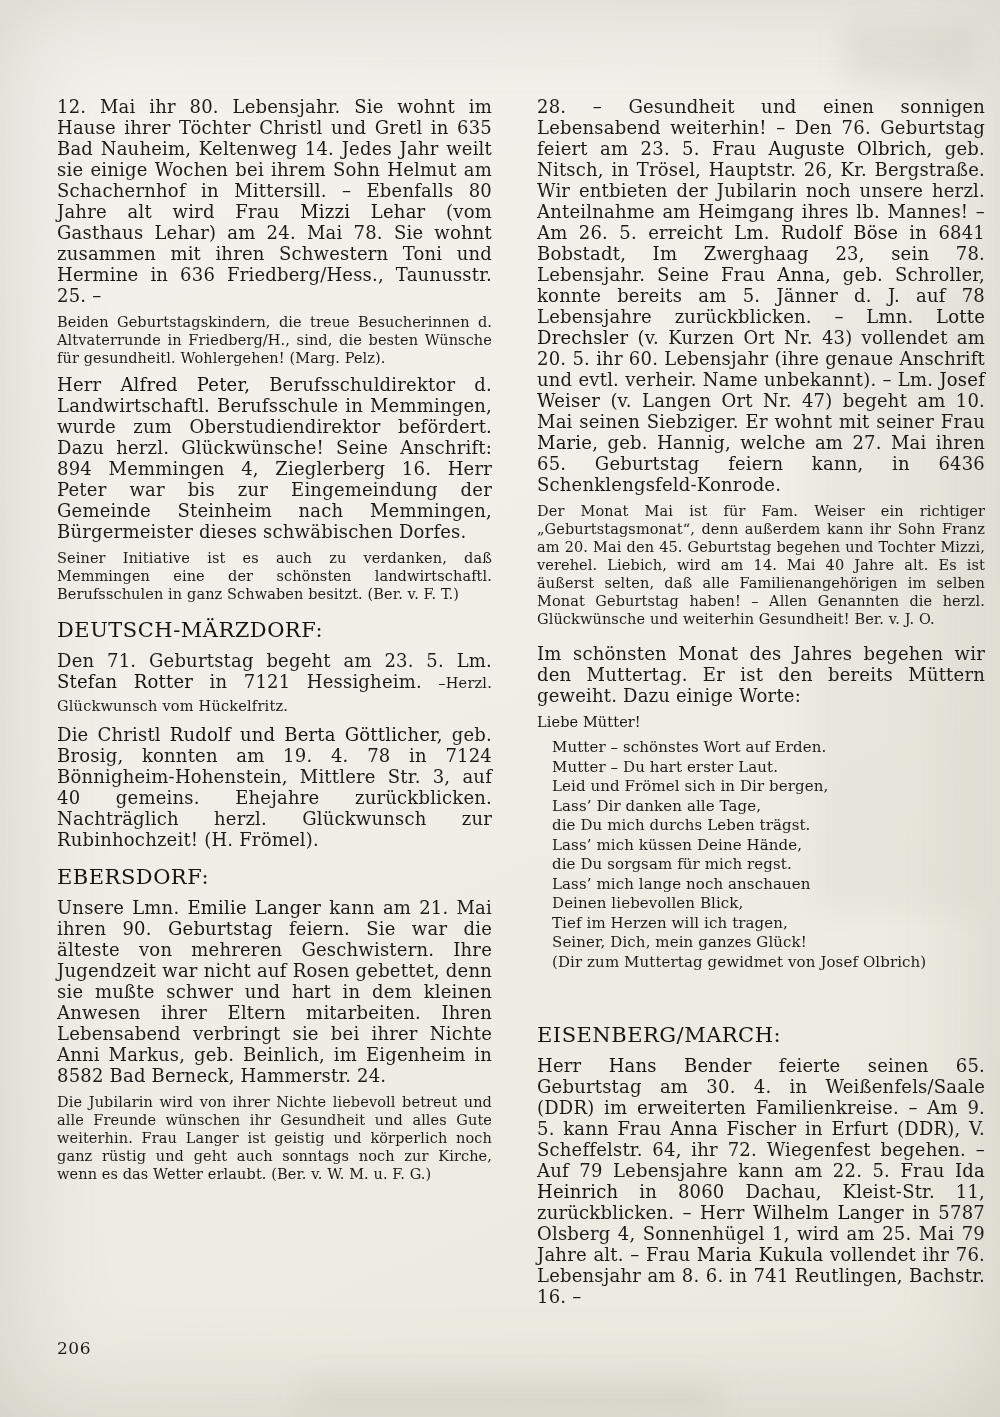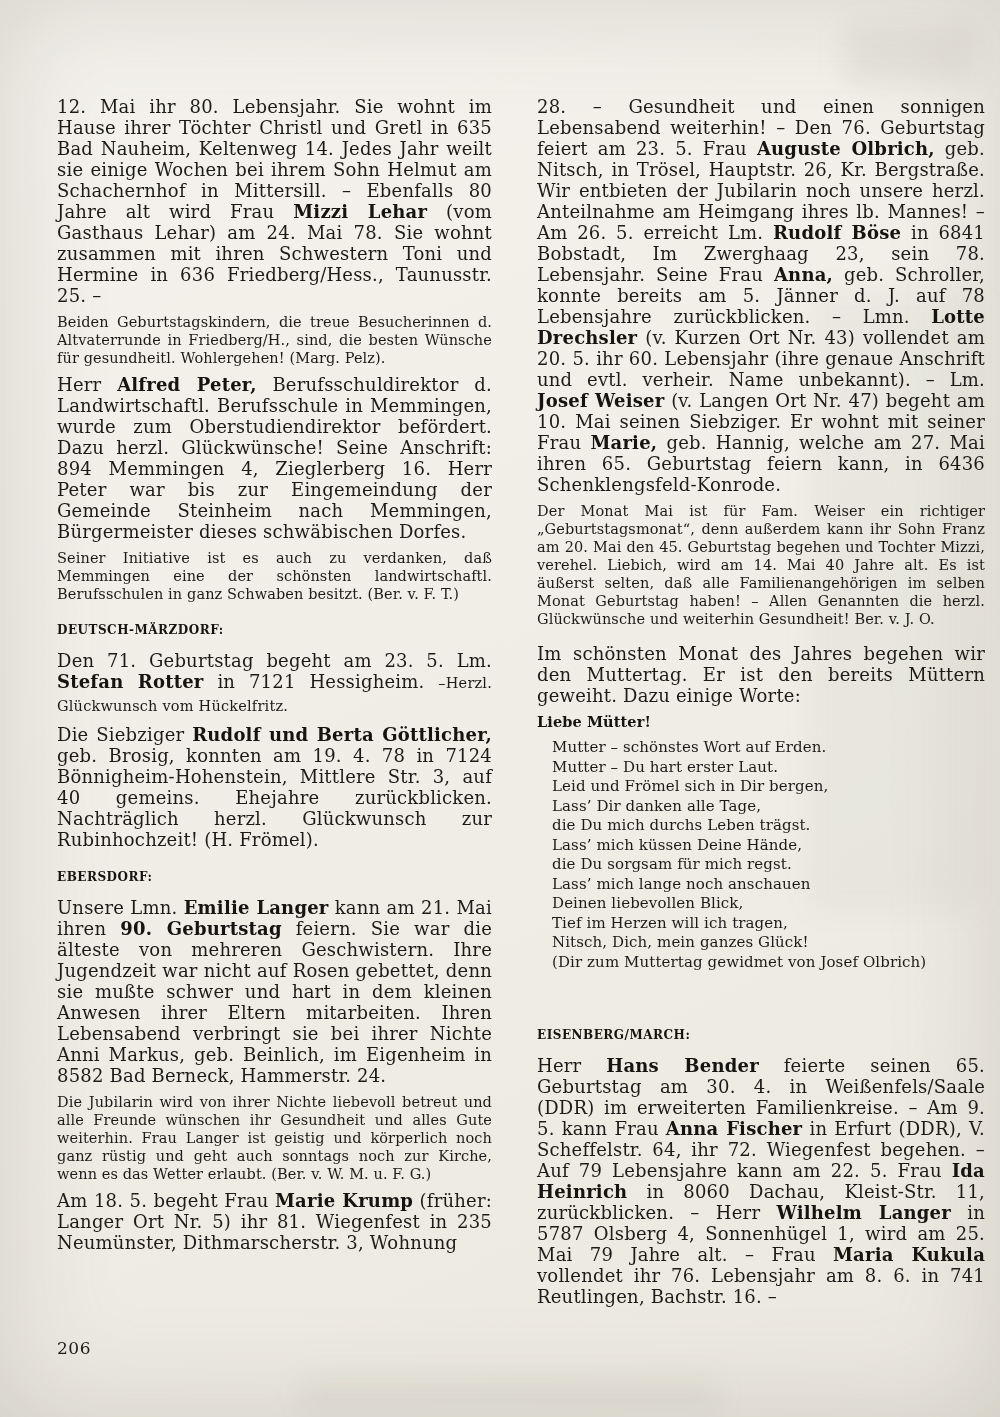--- a/index.html
+++ b/index.html
@@ -27,76 +27,75 @@
     letter-spacing:.2px;
     color:#1c1b18;
     text-align:justify;
   }
   p.body-text.small{
     font-size:14.5px;line-height:18px;letter-spacing:.1px;
   }
   .inline-small{font-size:14.5px;}
   h2.heading{
     margin:16px 0 9px 0;
-    font-size:12px;line-height:22px;
-    font-weight:bold;letter-spacing:.5px;
+    font-size:21px;line-height:22px;
+    font-weight:normal;letter-spacing:.5px;
     color:#15140f;
   }
   .poem{margin:2px 0 10px 15px;}
   .poem-line{
     font-size:15px;line-height:19.5px;
     color:#1c1b18;letter-spacing:.1px;
     text-align:left;
   }
   .page-number{
     position:absolute;left:57px;top:1338px;
     font-size:17px;color:#1c1b18;letter-spacing:.5px;
   }
-  b{font-weight:bold;color:#151410;}
+  b{font-weight:normal;color:#151410;}
 </style>
 </head>
 <body>
 
 <div class="page">
   <div class="ghost g1"></div>
   <div class="ghost g2"></div>
   <div class="ghost g3"></div>
 
   <div class="content">
     <div class="column left" id="col-left">
         <p class="body-text"><span>12. Mai ihr 80. Lebensjahr. Sie wohnt im Hause ihrer Töchter Christl und Gretl in 635 Bad Nauheim, Keltenweg 14. Jedes Jahr weilt sie einige Wochen bei ihrem Sohn Helmut am Schachernhof in Mittersill. – Ebenfalls 80 Jahre alt wird Frau </span><b>Mizzi Lehar</b><span> (vom Gasthaus Lehar) am 24. Mai 78. Sie wohnt zusammen mit ihren Schwestern Toni und Hermine in 636 Friedberg/Hess., Taunusstr. 25. –</span></p>
         <p class="body-text small"><span>Beiden Geburtstagskindern, die treue Besucherinnen d. Altvaterrunde in Friedberg/H., sind, die besten Wünsche für gesundheitl. Wohlergehen! (Marg. Pelz).</span></p>
         <p class="body-text"><span>Herr </span><b>Alfred Peter,</b><span> Berufsschuldirektor d. Landwirtschaftl. Berufsschule in Memmingen, wurde zum Oberstudiendirektor befördert. Dazu herzl. Glückwünsche! Seine Anschrift: 894 Memmingen 4, Zieglerberg 16. Herr Peter war bis zur Eingemeindung der Gemeinde Steinheim nach Memmingen, Bürgermeister dieses schwäbischen Dorfes.</span></p>
         <p class="body-text small"><span>Seiner Initiative ist es auch zu verdanken, daß Memmingen eine der schönsten landwirtschaftl. Berufsschulen in ganz Schwaben besitzt. (Ber. v. F. T.)</span></p>
         <h2 class="heading">DEUTSCH-MÄRZDORF:</h2>
         <p class="body-text"><span>Den 71. Geburtstag begeht am 23. 5. Lm. </span><b>Stefan Rotter</b><span> in 7121 Hessigheim. </span><span class="inline-small">–Herzl. Glückwunsch vom Hückelfritz.</span></p>
-        <p class="body-text"><span>Die Siebziger </span><b>Rudolf und Berta Göttlicher,</b><span> geb. Brosig, konnten am 19. 4. 78 in 7124 Bönnigheim-Hohenstein, Mittlere Str. 3, auf 40 gemeins. Ehejahre zurückblicken. Nachträglich herzl. Glückwunsch zur Rubinhochzeit! (H. Frömel).</span></p>
+        <p class="body-text"><span>Die Christl </span><b>Rudolf und Berta Göttlicher,</b><span> geb. Brosig, konnten am 19. 4. 78 in 7124 Bönnigheim-Hohenstein, Mittlere Str. 3, auf 40 gemeins. Ehejahre zurückblicken. Nachträglich herzl. Glückwunsch zur Rubinhochzeit! (H. Frömel).</span></p>
         <h2 class="heading">EBERSDORF:</h2>
         <p class="body-text"><span>Unsere Lmn. </span><b>Emilie Langer</b><span> kann am 21. Mai ihren </span><b>90. Geburtstag</b><span> feiern. Sie war die älteste von mehreren Geschwistern. Ihre Jugendzeit war nicht auf Rosen gebettet, denn sie mußte schwer und hart in dem kleinen Anwesen ihrer Eltern mitarbeiten. Ihren Lebensabend verbringt sie bei ihrer Nichte Anni Markus, geb. Beinlich, im Eigenheim in 8582 Bad Berneck, Hammerstr. 24.</span></p>
         <p class="body-text small"><span>Die Jubilarin wird von ihrer Nichte liebevoll betreut und alle Freunde wünschen ihr Gesundheit und alles Gute weiterhin. Frau Langer ist geistig und körperlich noch ganz rüstig und geht auch sonntags noch zur Kirche, wenn es das Wetter erlaubt. (Ber. v. W. M. u. F. G.)</span></p>
-        <p class="body-text"><span>Am 18. 5. begeht Frau </span><b>Marie Krump</b><span> (früher: Langer Ort Nr. 5) ihr 81. Wiegenfest in 235 Neumünster, Dithmarscherstr. 3, Wohnung</span></p>
       </div>
     <div class="column right" id="col-right">
         <p class="body-text"><span>28. – Gesundheit und einen sonnigen Lebensabend weiterhin! – Den 76. Geburtstag feiert am 23. 5. Frau </span><b>Auguste Olbrich,</b><span> geb. Nitsch, in Trösel, Hauptstr. 26, Kr. Bergstraße. Wir entbieten der Jubilarin noch unsere herzl. Anteilnahme am Heimgang ihres lb. Mannes! – Am 26. 5. erreicht Lm. </span><b>Rudolf Böse</b><span> in 6841 Bobstadt, Im Zwerghaag 23, sein 78. Lebensjahr. Seine Frau </span><b>Anna,</b><span> geb. Schroller, konnte bereits am 5. Jänner d. J. auf 78 Lebensjahre zurückblicken. – Lmn. </span><b>Lotte Drechsler</b><span> (v. Kurzen Ort Nr. 43) vollendet am 20. 5. ihr 60. Lebensjahr (ihre genaue Anschrift und evtl. verheir. Name unbekannt). – Lm. </span><b>Josef Weiser</b><span> (v. Langen Ort Nr. 47) begeht am 10. Mai seinen Siebziger. Er wohnt mit seiner Frau </span><b>Marie,</b><span> geb. Hannig, welche am 27. Mai ihren 65. Geburtstag feiern kann, in 6436 Schenklengsfeld-Konrode.</span></p>
         <p class="body-text small"><span>Der Monat Mai ist für Fam. Weiser ein richtiger „Geburtstagsmonat“, denn außerdem kann ihr Sohn Franz am 20. Mai den 45. Geburtstag begehen und Tochter Mizzi, verehel. Liebich, wird am 14. Mai 40 Jahre alt. Es ist äußerst selten, daß alle Familienangehörigen im selben Monat Geburtstag haben! – Allen Genannten die herzl. Glückwünsche und weiterhin Gesundheit! Ber. v. J. O.</span></p>
         <div style="height: 8px;"></div>
         <p class="body-text"><span>Im schönsten Monat des Jahres begehen wir den Muttertag. Er ist den bereits Müttern geweiht. Dazu einige Worte:</span></p>
         <p class="body-text small"><b>Liebe Mütter!</b></p>
         <div class="poem">
           <div class="poem-line">Mutter – schönstes Wort auf Erden.</div>
           <div class="poem-line">Mutter – Du hart erster Laut.</div>
           <div class="poem-line">Leid und Frömel sich in Dir bergen,</div>
           <div class="poem-line">Lass’ Dir danken alle Tage,</div>
           <div class="poem-line">die Du mich durchs Leben trägst.</div>
           <div class="poem-line">Lass’ mich küssen Deine Hände,</div>
           <div class="poem-line">die Du sorgsam für mich regst.</div>
           <div class="poem-line">Lass’ mich lange noch anschauen</div>
           <div class="poem-line">Deinen liebevollen Blick,</div>
           <div class="poem-line">Tief im Herzen will ich tragen,</div>
-          <div class="poem-line">Nitsch, Dich, mein ganzes Glück!</div>
+          <div class="poem-line">Seiner, Dich, mein ganzes Glück!</div>
           <div class="poem-line">(Dir zum Muttertag gewidmet von Josef Olbrich)</div>
         </div>
         <div style="height: 26px;"></div>
         <h2 class="heading">EISENBERG/MARCH:</h2>
         <p class="body-text"><span>Herr </span><b>Hans Bender</b><span> feierte seinen 65. Geburtstag am 30. 4. in Weißenfels/Saale (DDR) im erweiterten Familienkreise. – Am 9. 5. kann Frau </span><b>Anna Fischer</b><span> in Erfurt (DDR), V. Scheffelstr. 64, ihr 72. Wiegenfest begehen. – Auf 79 Lebensjahre kann am 22. 5. Frau </span><b>Ida Heinrich</b><span> in 8060 Dachau, Kleist-Str. 11, zurückblicken. – Herr </span><b>Wilhelm Langer</b><span> in 5787 Olsberg 4, Sonnenhügel 1, wird am 25. Mai 79 Jahre alt. – Frau </span><b>Maria Kukula</b><span> vollendet ihr 76. Lebensjahr am 8. 6. in 741 Reutlingen, Bachstr. 16. –</span></p>
       </div>
   </div>
 
   <div class="page-number">206</div>
 </div>

